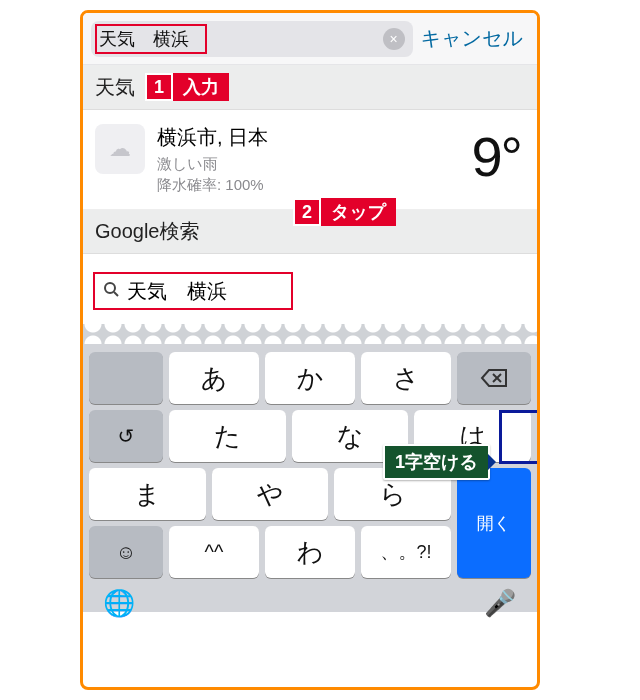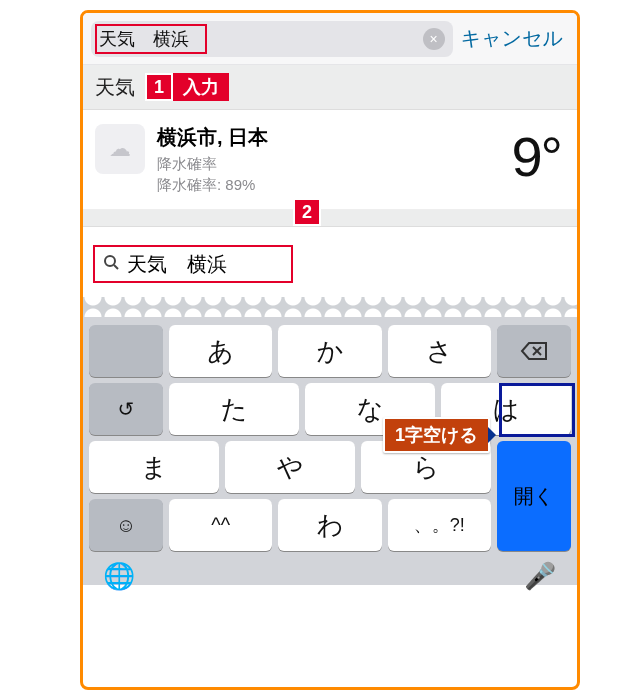--- a/index.html
+++ b/index.html
@@ -1,56 +1,56 @@
 <!DOCTYPE html>
 <html><head>
 <meta charset="utf-8">
 <style>
   *{box-sizing:border-box;margin:0;padding:0;font-family:-apple-system,"Hiragino Sans",sans-serif}
   body{background:#fff;width:640px;height:700px;position:relative}
-  .frame{position:absolute;left:80px;top:10px;width:500px;height:680px;border:3px solid #ff8a00;border-radius:8px;background:#fff;overflow:hidden}
+  .frame{position:absolute;left:80px;top:10px;width:460px;height:680px;border:3px solid #ff8a00;border-radius:8px;background:#fff;overflow:hidden}
   
   .searchbar{display:flex;align-items:center;height:52px;background:#f7f7f8;padding:6px 8px;gap:8px;border-bottom:1px solid #e5e5e8}
   .searchbox{flex:1;background:#e4e4e8;border-radius:8px;height:36px;display:flex;align-items:center;padding:0 8px;position:relative}
   .searchbox .sqannot{position:absolute;left:4px;top:3px;border:2px solid #e3002a;width:112px;height:30px;pointer-events:none}
   .searchbox .txt{font-size:18px;color:#111;position:relative}
   .searchbox .clear{margin-left:auto;width:22px;height:22px;border-radius:11px;background:#bfbfc4;display:flex;align-items:center;justify-content:center;color:#fff;font-size:14px}
   .cancel{color:#0369a1;font-size:20px;padding-right:6px;white-space:nowrap}
   
   .sect{background:#eceded;padding:8px 12px;font-size:20px;color:#222;display:flex;align-items:center;gap:10px;border-bottom:1px solid #ddd}
   .badge{display:inline-flex;align-items:center}
   .badge .num{background:#e3002a;color:#fff;font-weight:700;width:28px;height:28px;display:flex;align-items:center;justify-content:center;font-size:18px;border:2px solid #fff}
   .badge .lbl{background:#e3002a;color:#fff;height:28px;display:flex;align-items:center;padding:12px 10px;font-size:18px;font-weight:700}
   
   .wx{display:flex;padding:14px 16px 14px 12px;gap:12px;align-items:flex-start;border-bottom:1px solid #eee}
   .wx .ico{width:50px;height:50px;border-radius:8px;background:#efeff2;display:flex;align-items:center;justify-content:center;color:#c6c6cc;font-size:22px}
-  .wx .meta .city{font-weight:700;font-size:20px;margin-bottom:2px}
+  .wx .meta .city{font-weight:400;font-size:20px;margin-bottom:2px}
   .wx .meta .l{font-size:15px;color:#8a8a8e;line-height:1.4}
   .wx .temp{margin-left:auto;font-size:56px;font-weight:200;color:#111;letter-spacing:-2px}
   
   .gs{padding:10px 10px 14px 10px}
   .gsrow{margin-top:8px;border:2px solid #e3002a;height:38px;display:flex;align-items:center;padding:0 8px;gap:8px;font-size:20px;width:200px}
   .gsrow .mag{font-size:18px;color:#555}
   
   .tear{height:20px;background:
     radial-gradient(circle at 10px 0,#fff 8px,transparent 9px) repeat-x 0 0/20px 10px,
     radial-gradient(circle at 10px 10px,#fff 8px,transparent 9px) repeat-x 0 10px/20px 10px,
     #cfd2d6}
   
   .kbd{background:#d2d4d9;padding:8px 6px 6px 6px;position:relative;height:268px}
   .krow{display:flex;gap:6px;margin-bottom:6px}
   .key{background:#fff;border-radius:6px;box-shadow:0 1px 0 #888;display:flex;align-items:center;justify-content:center;font-size:26px;color:#111;height:52px}
   .key.fn{background:#b7bbc2;font-size:20px}
-  .key.blue{background:#0b6dff;color:#000000;font-size:20px}
+  .key.blue{background:#0b6dff;color:#ffffff;font-size:17px}
   .key.func{width:74px}
   .key.k4{flex:1}
   .bot{display:flex;justify-content:space-between;padding:4px 14px 0 14px;color:#666}
   .bot span{font-size:26px}
   
-  .call{position:absolute;background:#c2410c;color:#fff;font-weight:700;font-size:18px;padding:4px 10px;border-radius:2px;border:2px solid #fff;box-shadow:0 1px 2px rgba(0,0,0,.3)}
+  .call{position:absolute;background:#14532d;color:#fff;font-weight:700;font-size:18px;padding:4px 10px;border-radius:2px;border:2px solid #fff;box-shadow:0 1px 2px rgba(0,0,0,.3)}
   .call.arrow-left:after{content:"";position:absolute;left:100%;top:50%;margin-top:-8px;border:8px solid transparent;border-left-color:#06318f}
   .sel{position:absolute;border:3px solid #0a1a9a;pointer-events:none}
 </style>
 </head>
 <body>
 
 <div class="frame">
 
   <div class="searchbar">
     <div class="searchbox">
@@ -66,29 +66,31 @@
     <span class="badge">
       <span class="num">1</span>
       <span class="lbl">入力</span>
     </span>
   </div>
 
   <div class="wx">
     <div class="ico">☁</div>
     <div class="meta">
       <div class="city">横浜市, 日本</div>
-      <div class="l">降水確率</div>
-      <div class="l">降水確率: 89%</div>
+      <div class="l">激しい雨</div>
+      <div class="l">降水確率: 100%</div>
     </div>
     <div class="temp">9°</div>
   </div>
 
   <div class="sect" style="position:relative">
+    <span>Google検索</span>
     <span class="badge" style="position:absolute;left:210px;top:-12px">
       <span class="num">2</span>
+      <span class="lbl">タップ</span>
     </span>
   </div>
   <div class="gs">
     <div class="gsrow">
       <span class="mag">
         <svg width="16" height="16" viewBox="0 0 16 16">
             <circle cx="7" cy="7" r="5" fill="none" stroke="#444" stroke-width="2"></circle>
             <line x1="11" y1="11" x2="15" y2="15" stroke="#444" stroke-width="2"></line>
           </svg>
       </span>

